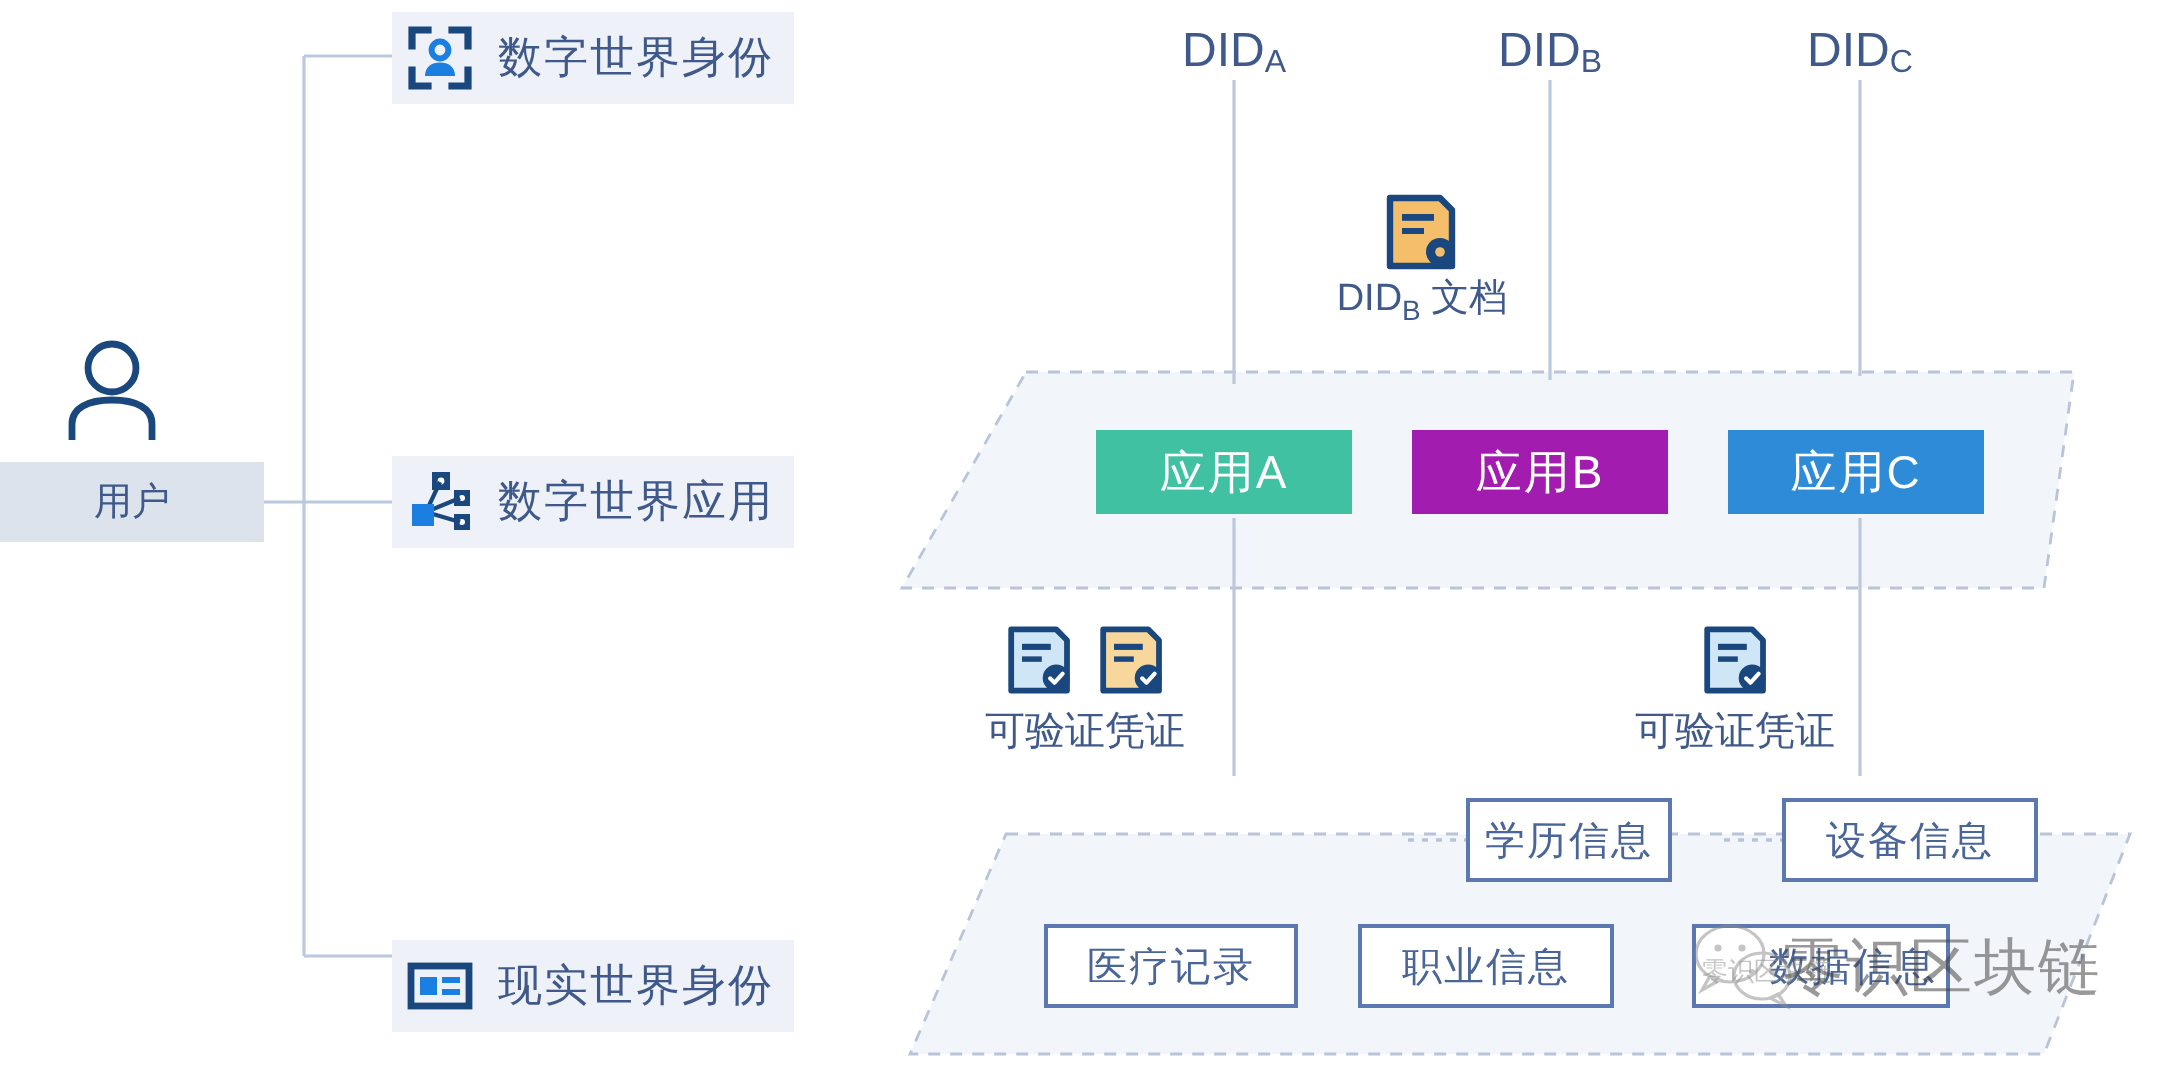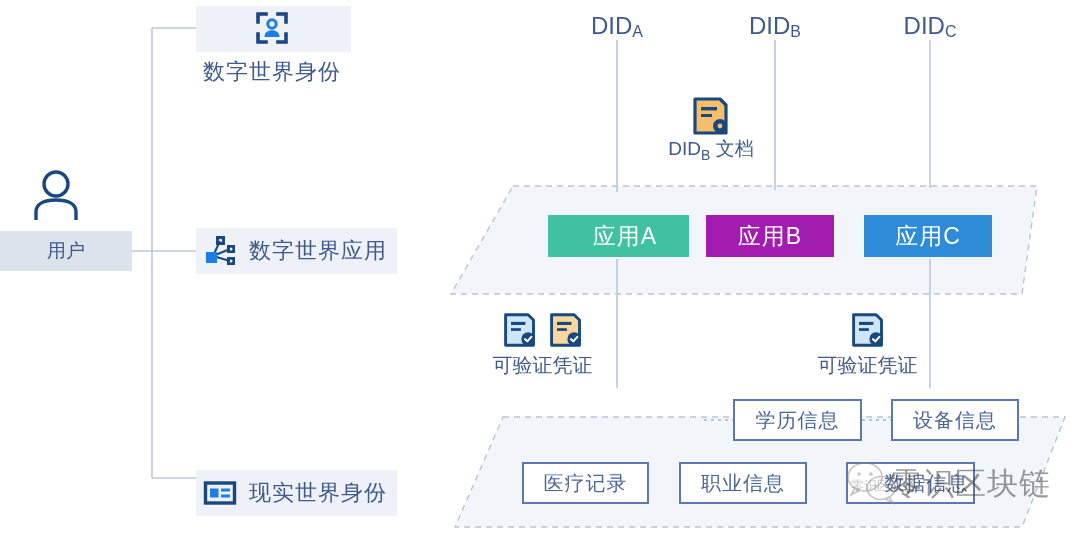--- a/index.html
+++ b/index.html
@@ -133,21 +133,21 @@
   </svg>
 
   <svg id="user-icon" viewBox="0 0 52 52">
     <circle cx="26" cy="16" r="12" fill="none" stroke="#19477e" stroke-width="3.4"></circle>
     <path d="M6 52 L6 44 C6 36 14 32 26 32 C38 32 46 36 46 44 L46 52" fill="none" stroke="#19477e" stroke-width="3.4" stroke-linecap="round"></path>
   </svg>
   <div id="user-box">
     <span class="txt">用户</span>
   </div>
 
-  <div class="tree-label" style="left:196px;top:6px;height:46px;flex-direction:column;">
+  <div class="tree-label" style="left:196px;top:6px;height:46px;">
     <svg class="ic" viewBox="0 0 34 34">
       <path d="M3 11 L3 3 L11 3" fill="none" stroke="#19477e" stroke-width="3.6" stroke-linecap="square"></path>
       <path d="M23 3 L31 3 L31 11" fill="none" stroke="#19477e" stroke-width="3.6" stroke-linecap="square"></path>
       <path d="M31 23 L31 31 L23 31" fill="none" stroke="#19477e" stroke-width="3.6" stroke-linecap="square"></path>
       <path d="M11 31 L3 31 L3 23" fill="none" stroke="#19477e" stroke-width="3.6" stroke-linecap="square"></path>
       <circle cx="17" cy="13" r="4.2" fill="none" stroke="#1a7fe0" stroke-width="3"></circle>
       <path d="M9.5 26 C9.5 21.5 12.8 19.3 17 19.3 C21.2 19.3 24.5 21.5 24.5 26 Z" fill="#1a7fe0"></path>
     </svg>
     <span class="txt">数字世界身份</span>
   </div>
@@ -190,21 +190,21 @@
     <path d="M4 3 H29 L35 9 V37 H4 Z" fill="#f5be6b" stroke="#19477e" stroke-width="3.2" stroke-linejoin="round"></path>
     <rect x="10" y="11" width="16" height="3.4" fill="#19477e"></rect>
     <rect x="10" y="18" width="11" height="3" fill="#19477e"></rect>
     <circle cx="29" cy="30" r="7" fill="#19477e"></circle>
     <circle cx="29" cy="30" r="2.4" fill="#f5be6b"></circle>
   </svg>
   <div id="did-doc-label">
     <span>DID</span><sub style="font-size:14px;">B</sub><span> 文档</span>
   </div>
 
-  <div class="app-box" id="app-a" style="left: 548px; top: 215px; width: 128px; background: rgb(63, 193, 162); padding-left: 13px;">
+  <div class="app-box" id="app-a" style="left: 548px; top: 215px; width: 128px; background: rgb(63, 193, 162);">
     <span>应用A</span>
   </div>
   <div class="app-box" id="app-b" style="left: 706px; top: 215px; width: 128px; background: #a21caf;">
     <span>应用B</span>
   </div>
   <div class="app-box" id="app-c" style="left: 864px; top: 215px; width: 128px; background: rgb(46, 139, 216);">
     <span>应用C</span>
   </div>
 
   <div class="vc-group" style="left:485px;top:312px;width:115px;">
@@ -233,21 +233,21 @@
         <path d="M4 3 H29 L35 9 V37 H4 Z" fill="#cfe6f7" stroke="#19477e" stroke-width="3.2" stroke-linejoin="round"></path>
         <rect x="10" y="11" width="16" height="3.4" fill="#19477e"></rect>
         <rect x="10" y="18" width="11" height="3" fill="#19477e"></rect>
         <circle cx="29" cy="30" r="7.5" fill="#19477e"></circle>
         <path d="M25.6 30.2 L28.1 32.6 L32.6 27.6" fill="none" stroke="#ffffff" stroke-width="2.3" stroke-linecap="round" stroke-linejoin="round"></path>
       </svg>
     </div>
     <div class="vc-label">可验证凭证</div>
   </div>
 
-  <div class="chip" style="left:733px;top:399px;width:129px;">
+  <div class="chip" style="left:733px;top:399px;width:103px;">
     <span>学历信息</span>
   </div>
   <div class="chip" style="left:891px;top:399px;width:128px;">
     <span>设备信息</span>
   </div>
 
   <div class="chip" style="left:522px;top:462px;width:127px;">
     <span>医疗记录</span>
   </div>
   <div class="chip" style="left:679px;top:462px;width:128px;">

